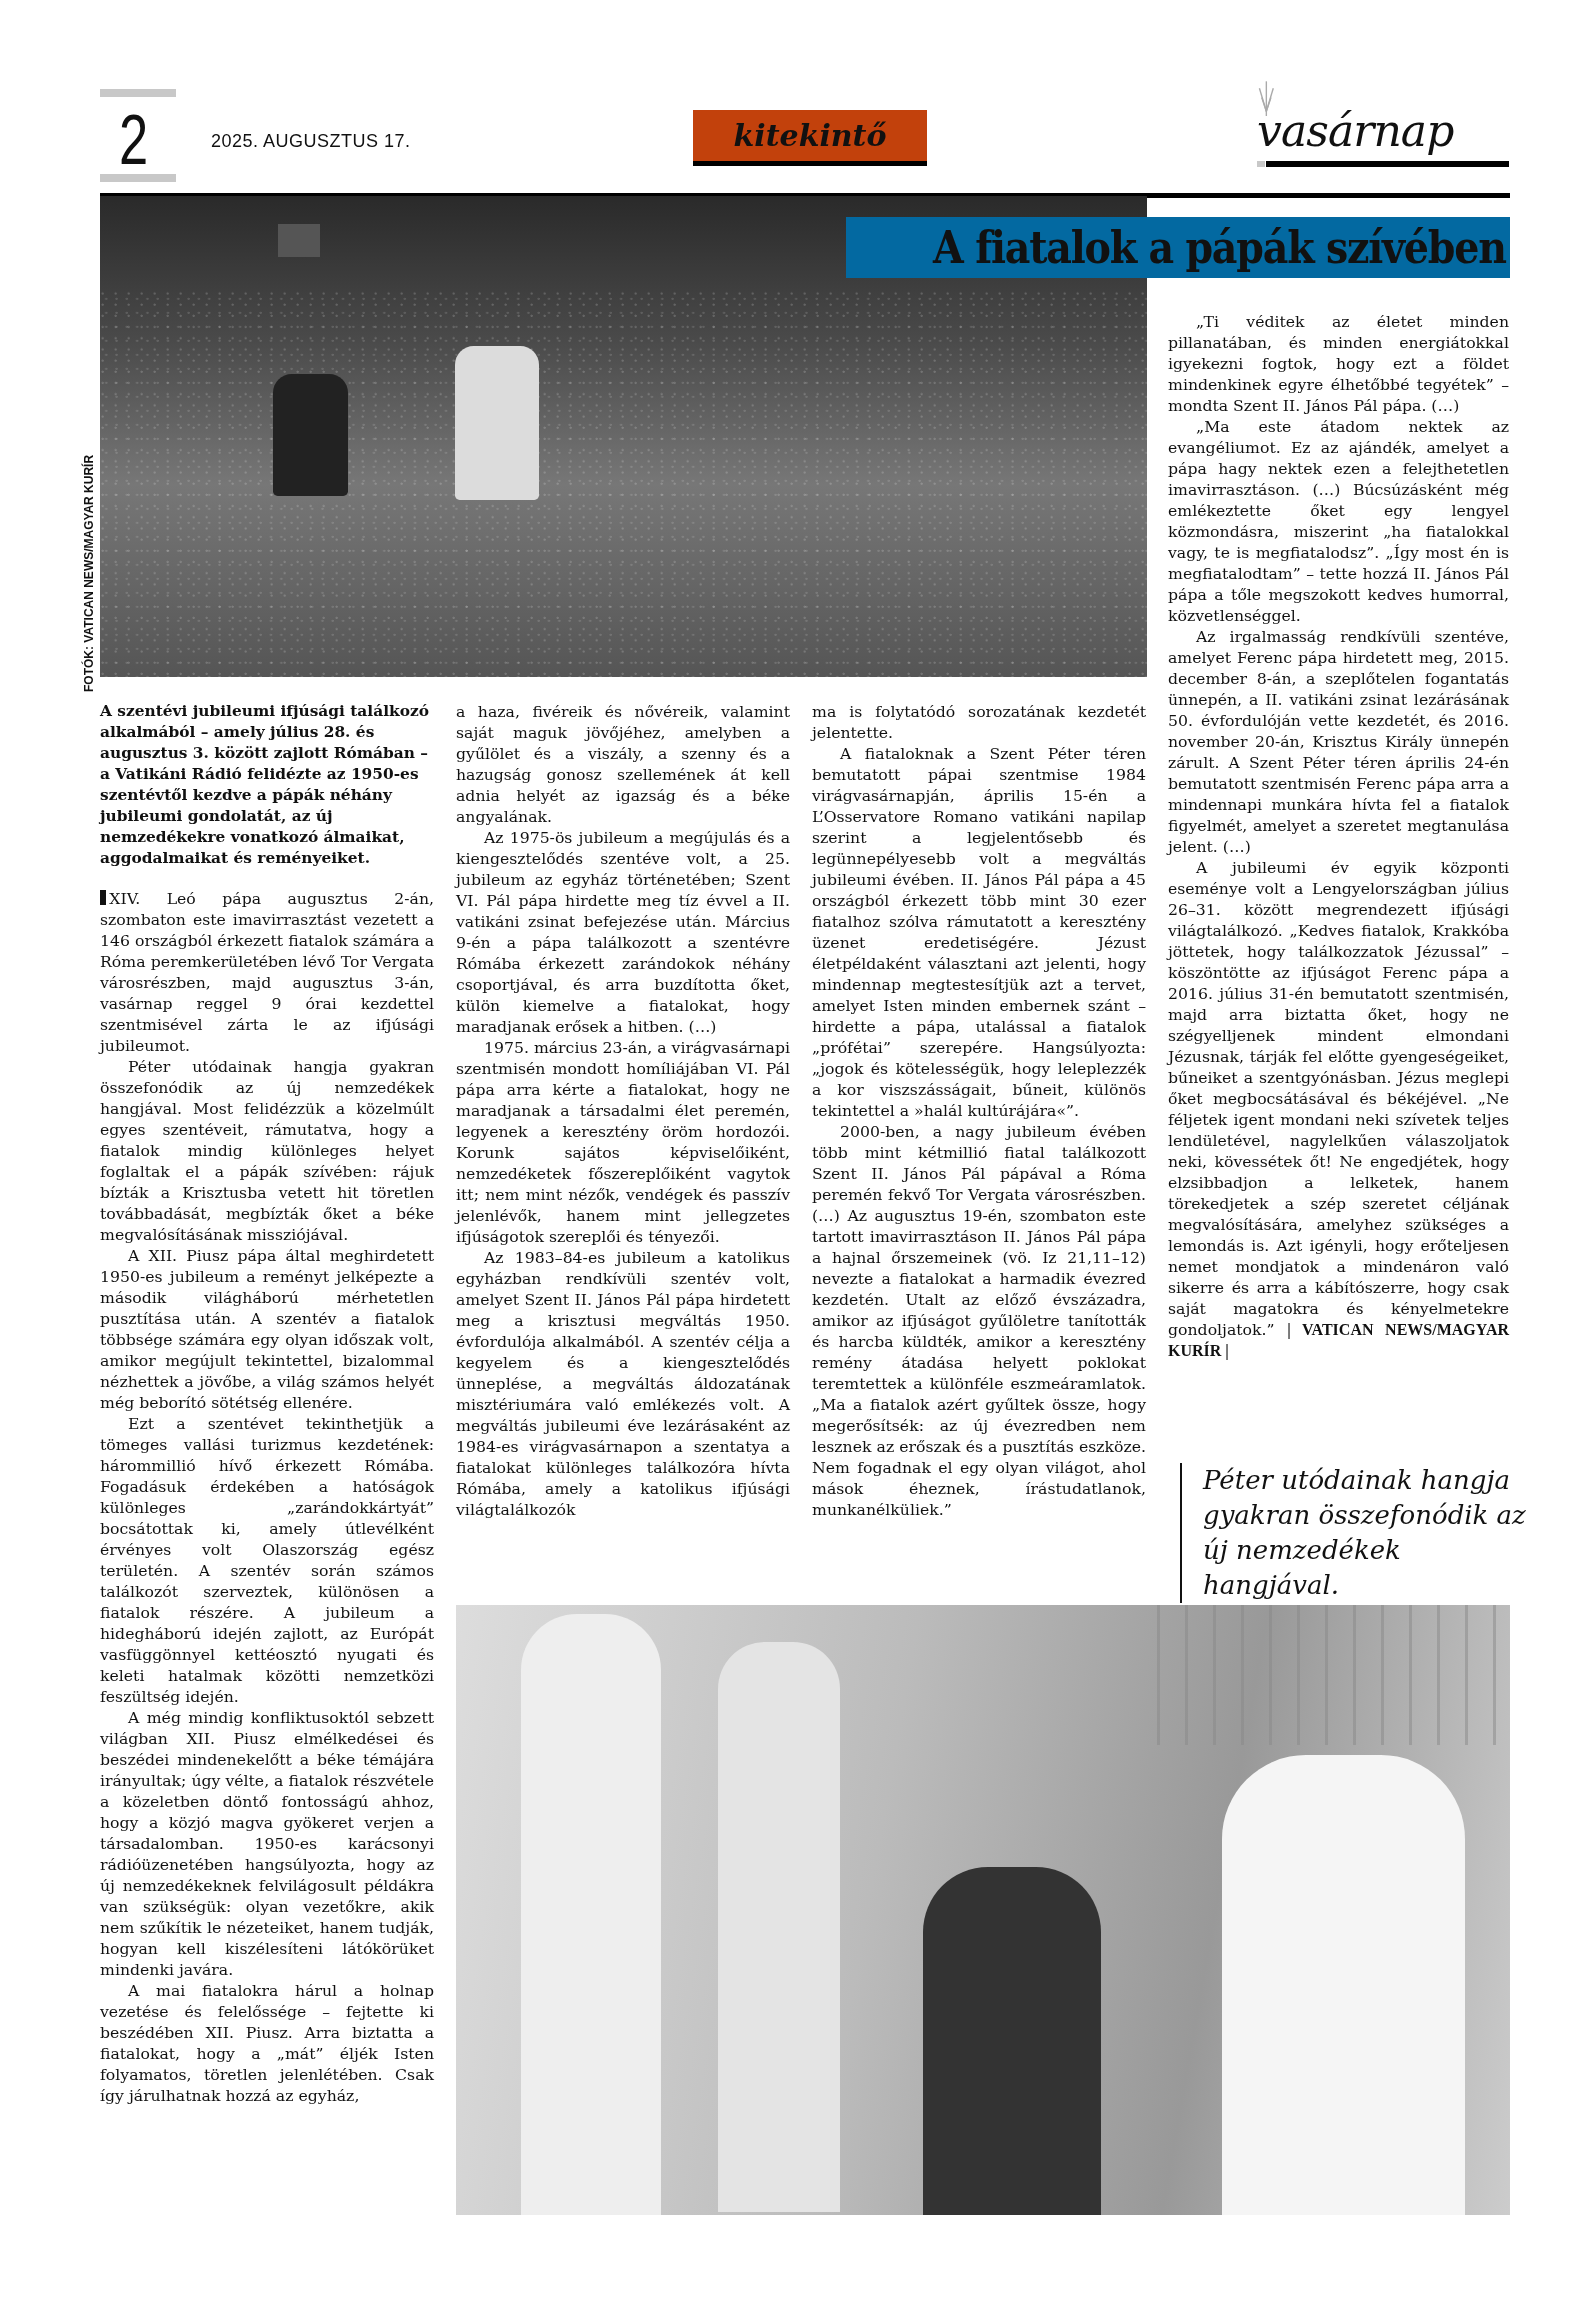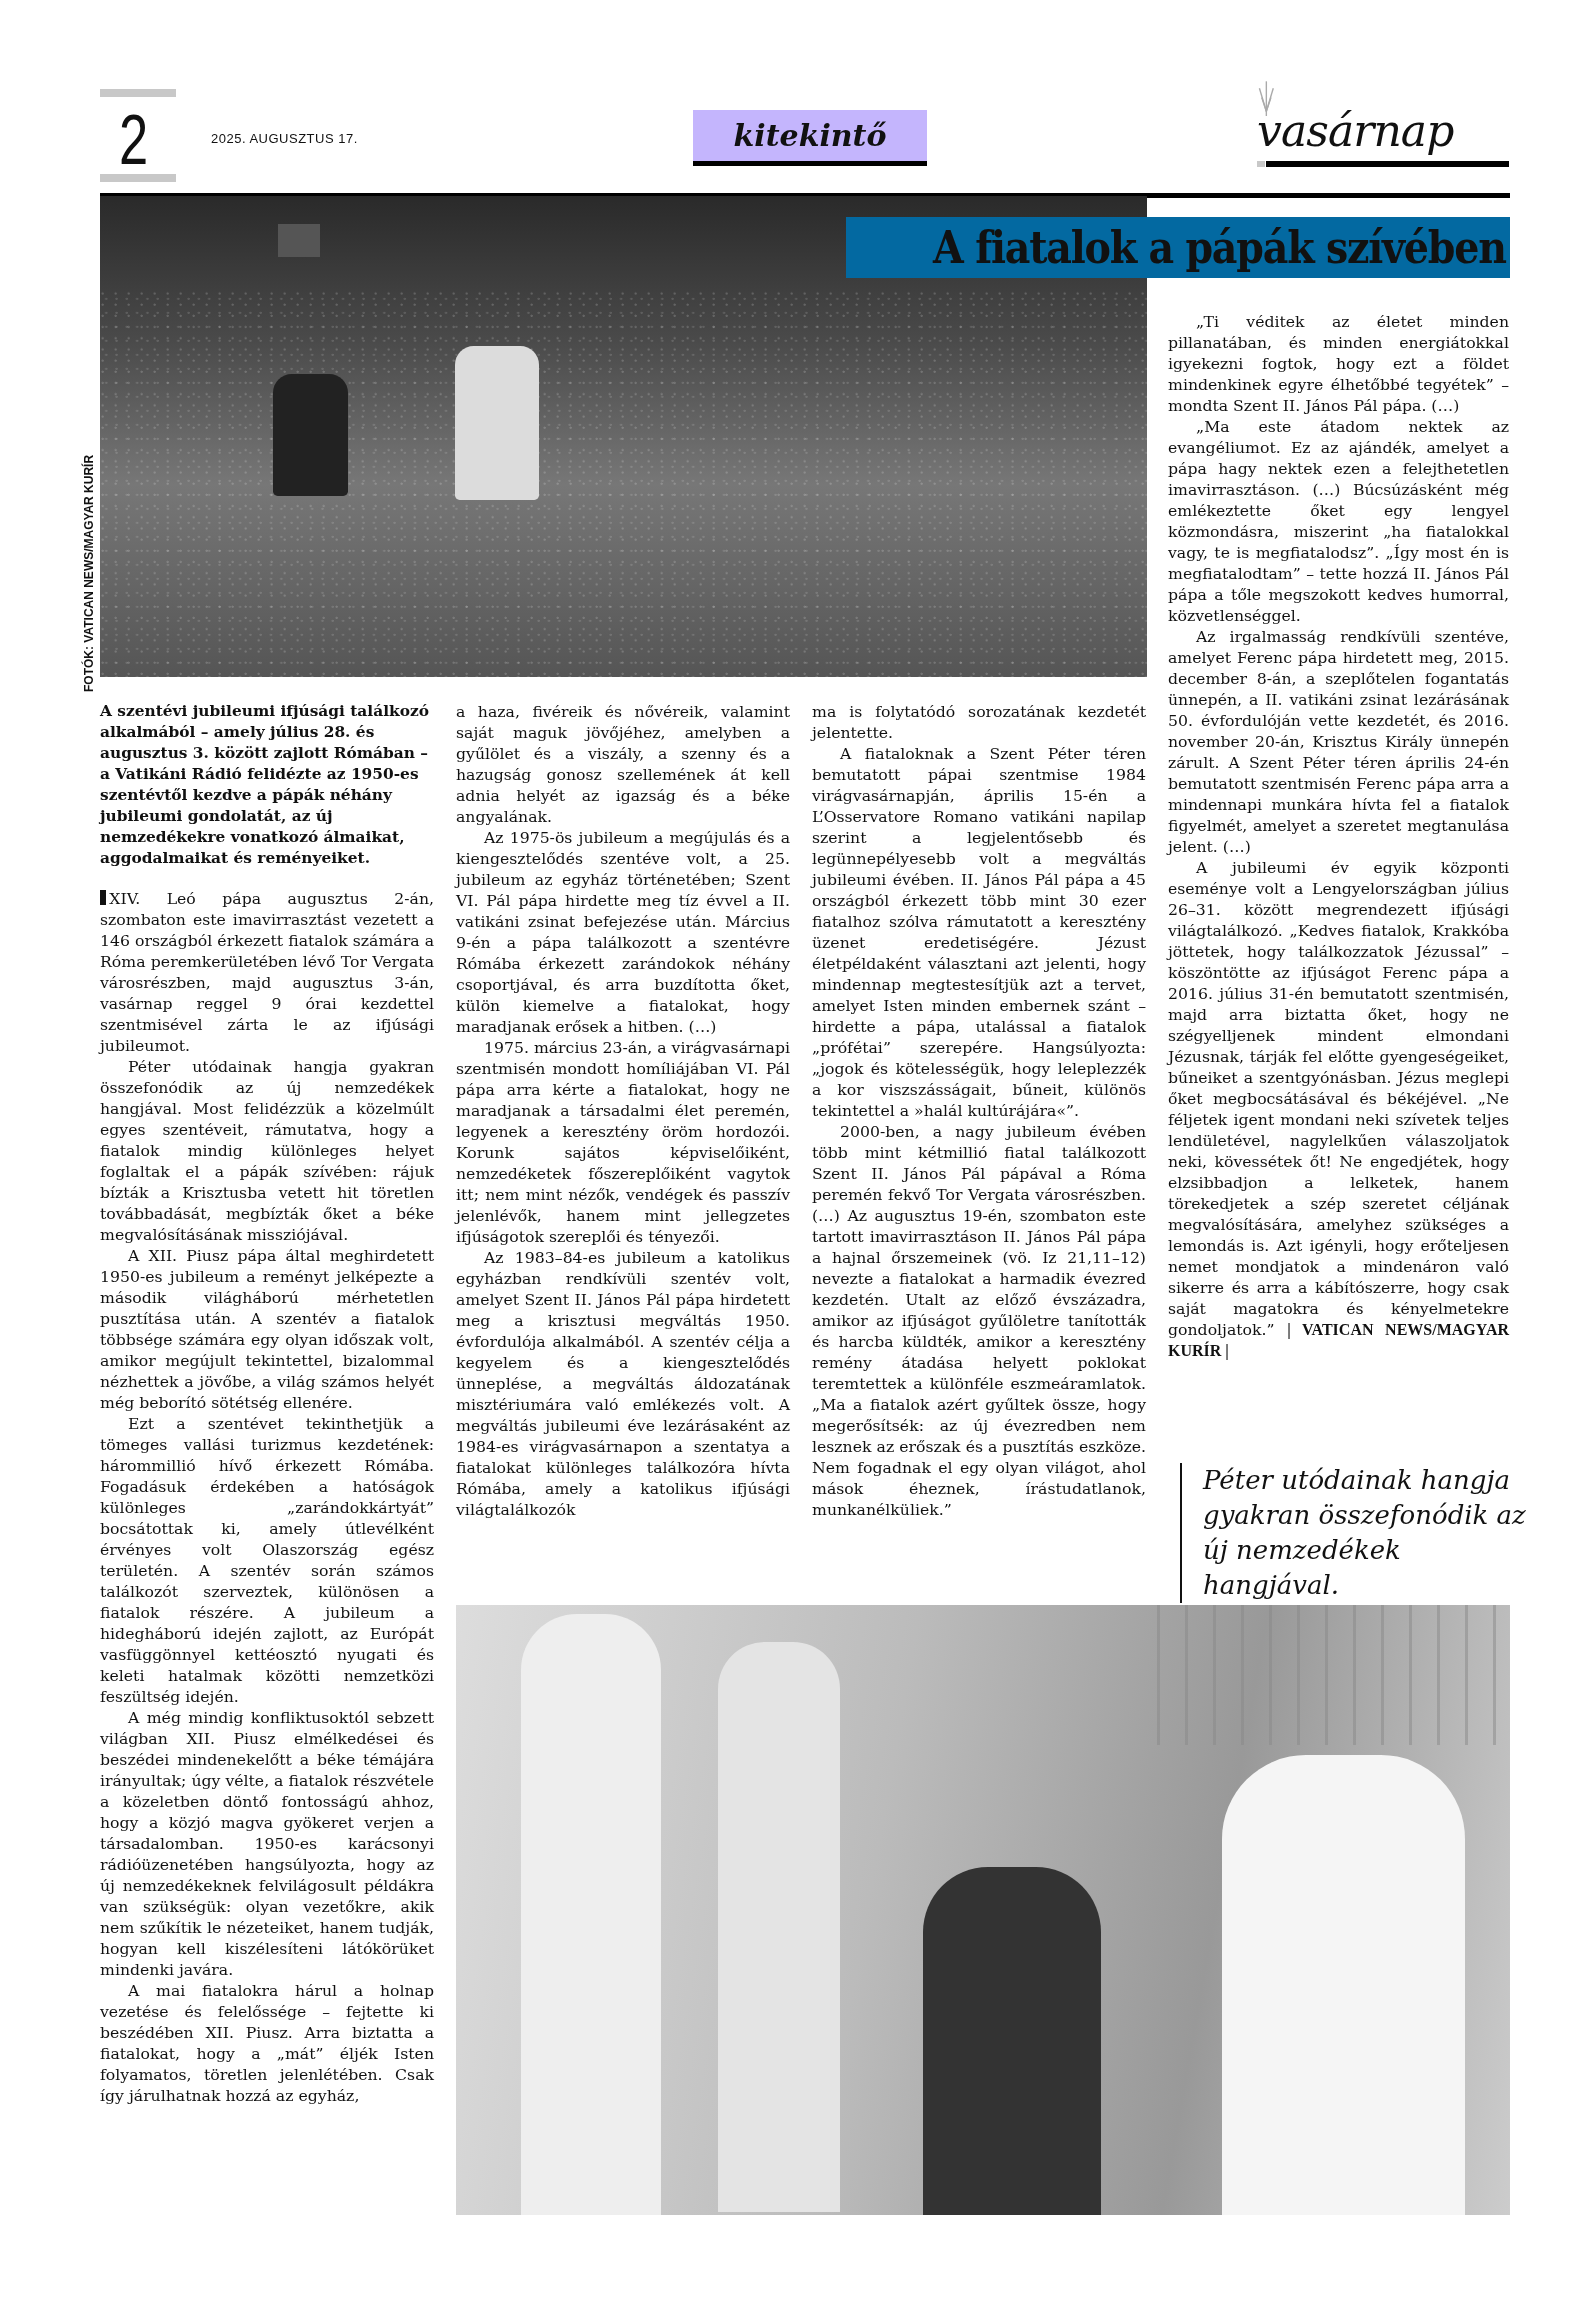--- a/index.html
+++ b/index.html
@@ -1,21 +1,21 @@
 <!DOCTYPE html>
 <html style="font-size:7.5px"><head>
 <meta charset="utf-8">
 <style>
   html, body { margin: 0; padding: 0; background: #ffffff; }
   body { width: 1595px; height: 2319px; position: relative; overflow: hidden; font-family: "DejaVu Serif", serif; color: #111; }
   
   .pg-bar { position: absolute; left: 100px; width: 76px; height: 8.4px; background: #c8c8c8; }
   .pg-num { position: absolute; left: 119px; top: 105px; font-family: "Liberation Sans", sans-serif; font-size: 70px; line-height: 1; font-weight: 300; transform: scaleX(0.75); transform-origin: left top; }
-  .date { position: absolute; left: 211px; top: 131px; font-family: "Liberation Sans", sans-serif; font-size: 13px; letter-spacing: 0.5px; }
-  .rubric { position: absolute; left: 693px; top: 110px; width: 234px; height: 51px; background: #c4b5fd; border-bottom: 5.6px solid #000; display: flex; align-items: center; justify-content: center; font-family: "DejaVu Serif", serif; font-style: italic; font-weight: bold; font-size: 30px; }
+  .date { position: absolute; left: 211px; top: 131px; font-family: "Liberation Sans", sans-serif; font-size: 18px; letter-spacing: 0.5px; }
+  .rubric { position: absolute; left: 693px; top: 110px; width: 234px; height: 51px; background: #c2410c; border-bottom: 5.6px solid #000; display: flex; align-items: center; justify-content: center; font-family: "DejaVu Serif", serif; font-style: italic; font-weight: bold; font-size: 30px; }
   .logo { position: absolute; left: 1257px; top: 93px; width: 252px; height: 65px; }
   .logo-text { position: absolute; left: 0; bottom: 4.7px; font-family: "DejaVu Serif", serif; font-style: italic; font-size: 44px; line-height: 1; letter-spacing: -0.9px; }
   .logo-bar { position: absolute; left: 9.3px; bottom: -9.3px; width: 243px; height: 6.5px; background: #000; }
   .logo-bar-grey { position: absolute; left: 0px; bottom: -9.3px; width: 7.5px; height: 6.5px; background: #c8c8c8; }
   .logo-spark { position: absolute; left: 0; top: -14px; width: 18.7px; height: 37px; }
   .rule { position: absolute; left: 100px; top: 193px; width: 1410px; height: 4.7px; background: #000; }
   
   .photo1 { position: absolute; left: 100px; top: 196px; width: 1047px; height: 481px; background: linear-gradient(180deg, #2a2a2a 0%, #4a4a4a 30%, #777 60%, #555 100%); overflow: hidden; }
   .photo1 .crowd { position: absolute; inset: 0; background:
       radial-gradient(circle at 20% 40%, rgba(255,255,255,0.18) 0 0.9px, transparent 1.4px) 0 0/13px 11.2px,

